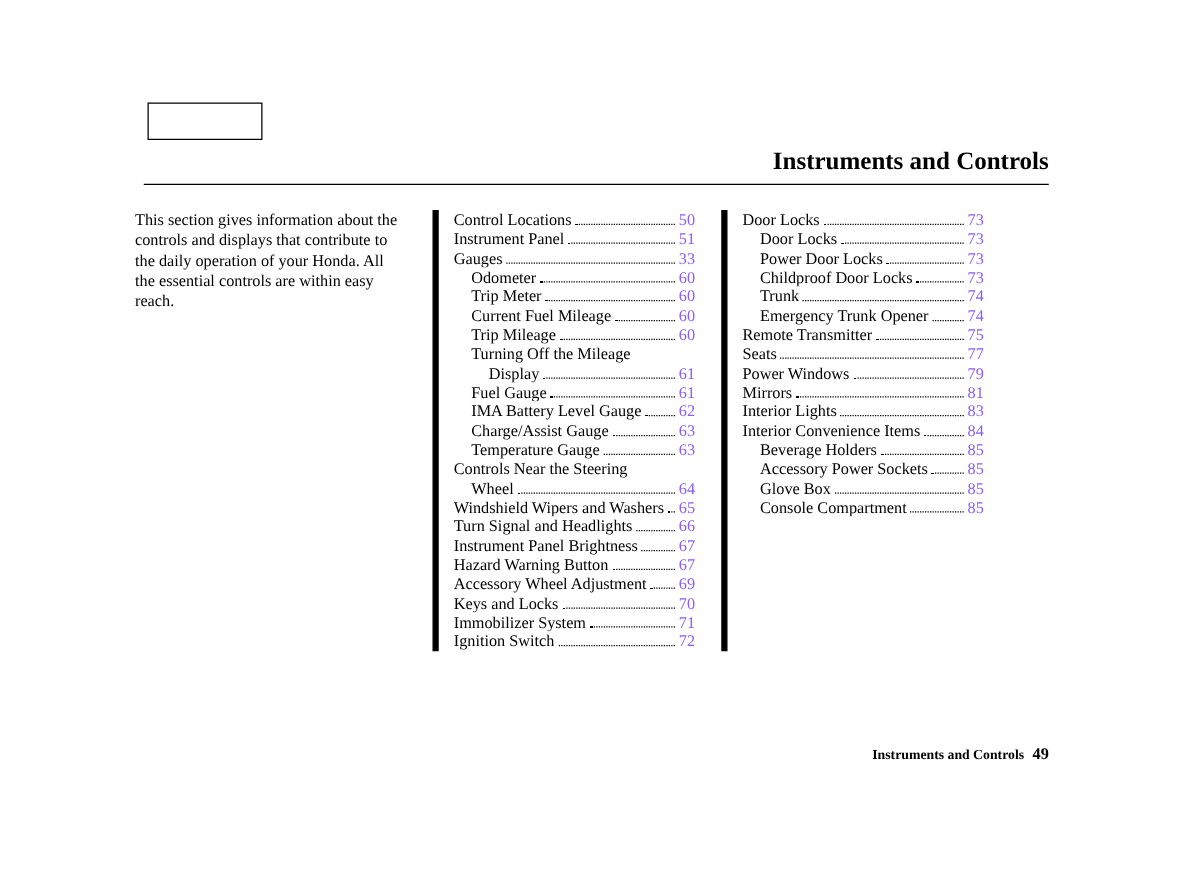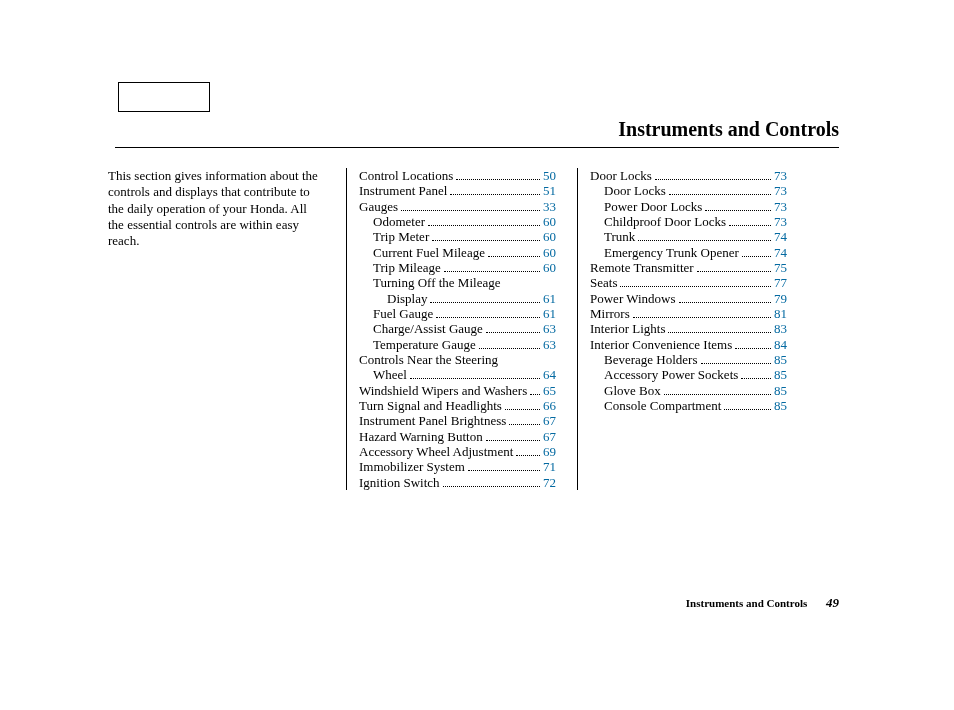--- a/index.html
+++ b/index.html
@@ -51,21 +51,21 @@
     gap: 13px;
   }
   .intro {
     width: 215px;
     font-size: 13px;
     line-height: 1.25;
     padding-right: 10px;
   }
   .col {
     width: 218px;
-    border-left: 1px solid #000000;
+    border-left: 5px solid #000000;
     padding-left: 12px;
     padding-right: 8px;
     font-size: 13px;
     line-height: 1.18;
     box-sizing: border-box;
   }
   .entry {
     display: flex;
     align-items: baseline;
     white-space: nowrap;
@@ -76,30 +76,30 @@
   .label { flex: 0 0 auto; }
   .dots {
     flex: 1 1 auto;
     border-bottom: 1px dotted #000;
     margin: 0 3px 3px 3px;
     min-width: 4px;
     height: 0.8em;
   }
   .pg {
     flex: 0 0 auto;
-    color: #0369a1;
+    color: #8b5cf6;
   }
   .footer {
     position: absolute;
     right: 115px;
     top: 595px;
     font-size: 11px;
   }
   .footer-title { font-weight: bold; }
-  .footer-num { font-weight: bold; margin-left: 16px; font-size: 13px; font-style: italic; }
+  .footer-num { font-weight: bold; margin-left: 4px; font-size: 13px; }
 </style>
 </head>
 <body>
 
 <div class="page">
 
   <div class="tab-box"></div>
 
   <div class="title-block">
     <div class="title">Instruments and Controls</div>
@@ -150,20 +150,25 @@
           <span class="label">Display</span>
           <span class="dots"></span>
           <span class="pg">61</span>
         </div>
         <div class="entry indent1">
           <span class="label">Fuel Gauge</span>
           <span class="dots"></span>
           <span class="pg">61</span>
         </div>
         <div class="entry indent1">
+          <span class="label">IMA Battery Level Gauge</span>
+          <span class="dots"></span>
+          <span class="pg">62</span>
+        </div>
+        <div class="entry indent1">
           <span class="label">Charge/Assist Gauge</span>
           <span class="dots"></span>
           <span class="pg">63</span>
         </div>
         <div class="entry indent1">
           <span class="label">Temperature Gauge</span>
           <span class="dots"></span>
           <span class="pg">63</span>
         </div>
         <div class="entry">
@@ -191,20 +196,25 @@
         </div>
         <div class="entry">
           <span class="label">Hazard Warning Button</span>
           <span class="dots"></span>
           <span class="pg">67</span>
         </div>
         <div class="entry">
           <span class="label">Accessory Wheel Adjustment</span>
           <span class="dots"></span>
           <span class="pg">69</span>
+        </div>
+        <div class="entry">
+          <span class="label">Keys and Locks</span>
+          <span class="dots"></span>
+          <span class="pg">70</span>
         </div>
         <div class="entry">
           <span class="label">Immobilizer System</span>
           <span class="dots"></span>
           <span class="pg">71</span>
         </div>
         <div class="entry">
           <span class="label">Ignition Switch</span>
           <span class="dots"></span>
           <span class="pg">72</span>

